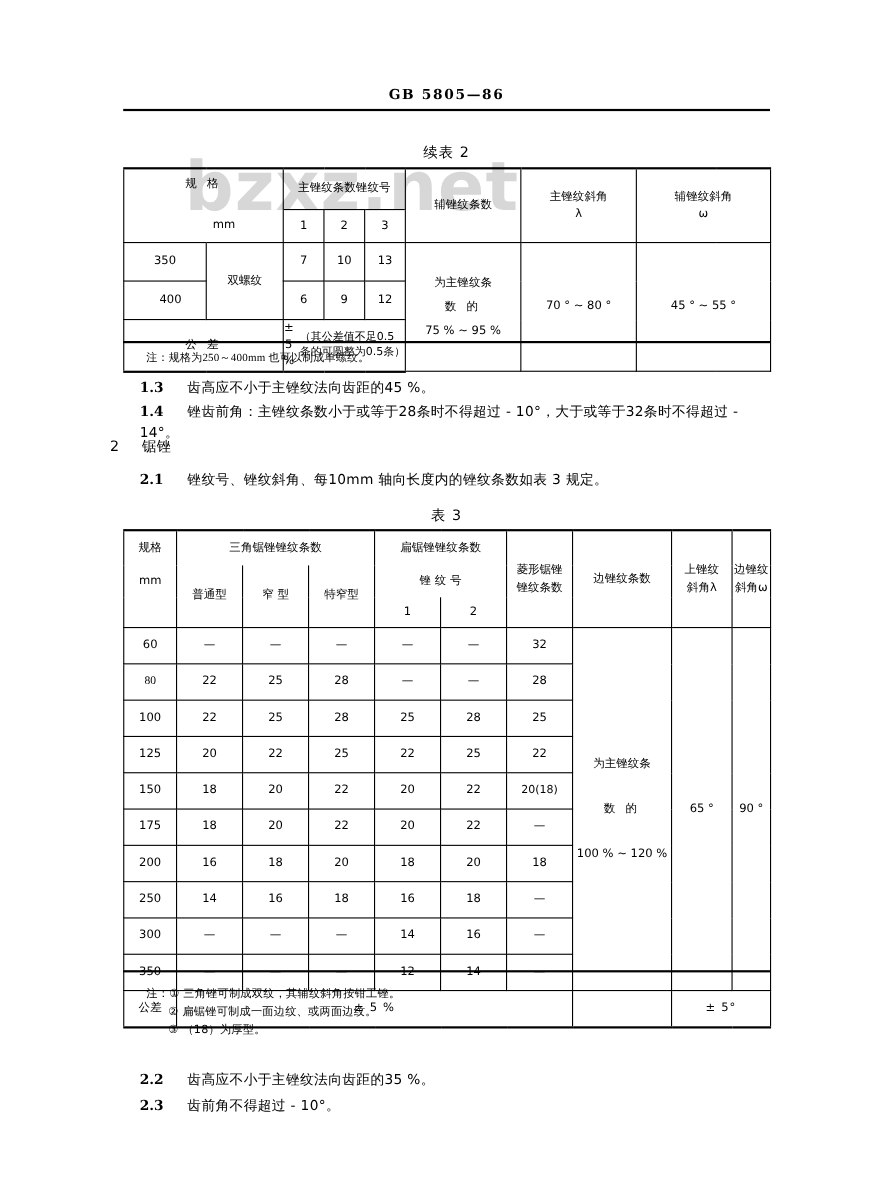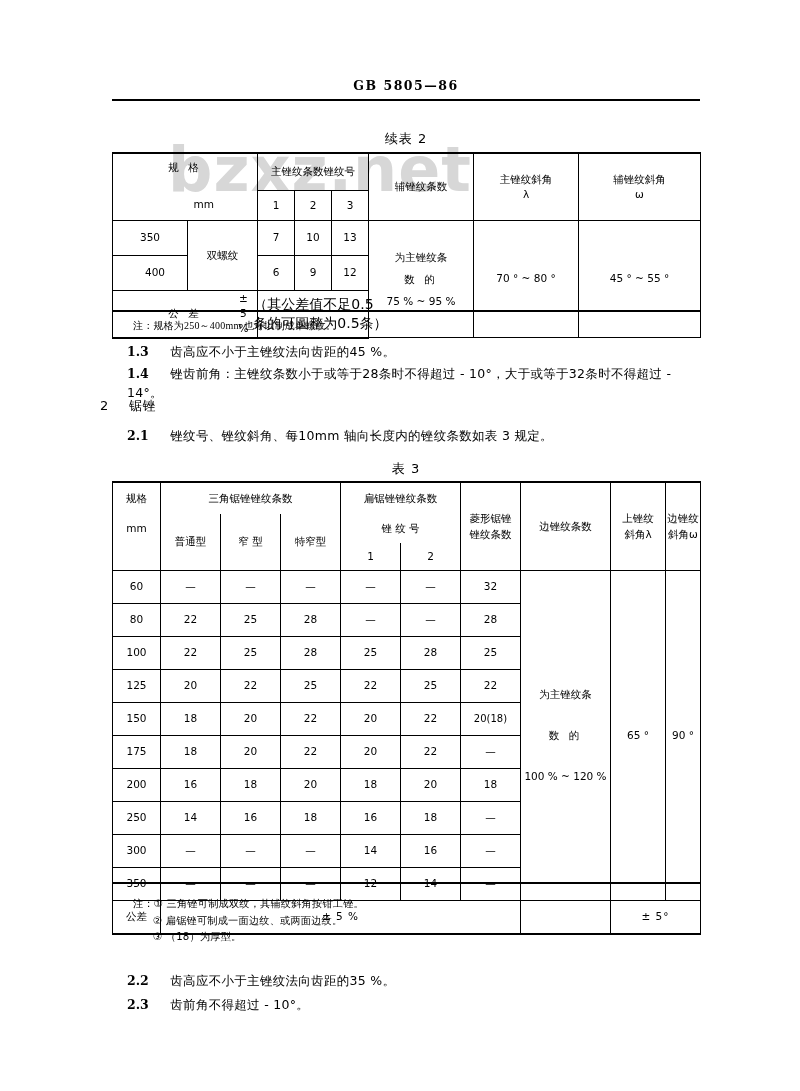--- a/index.html
+++ b/index.html
@@ -200,21 +200,21 @@
           <td>12</td>
         </tr>
 
         <tr>
           <td class="botline" colspan="2" style="height:40px;">
             <span class="spread">公          差</span>
           </td>
           <td class="botline" colspan="3" style="padding:0 4px;">
             <div style="display:flex;align-items:center;justify-content:center;gap:4px;">
               <span class="tolmark">± 5 %</span>
-              <span style="font-size:14px;line-height:1.35;text-align:left;white-space:nowrap;">
+              <span style="font-size:10px;line-height:1.35;text-align:left;white-space:nowrap;">
                 <span style="display:block;">（其公差值不足0.5</span>
                 <span style="display:block;">条的可圆整为0.5条）</span>
               </span>
             </div>
           </td>
         </tr>
       </tbody>
     </table>
 
     <div style="position:absolute;left:112px;top:310px;width:588px;height:2px;background:#000;"></div>
@@ -304,21 +304,21 @@
           <td rowspan="10" style="line-height:3.9;vertical-align:middle;">
             <div>为主锉纹条</div>
             <div class="spread">数    的</div>
             <div>100 % ~ 120 %</div>
           </td>
           <td rowspan="10">65 °</td>
           <td rowspan="10">90 °</td>
         </tr>
 
         <tr>
-          <td style="height:28px;">80</td>
+          <td style="height:28px;font-family:Liberation Serif, serif;">80</td>
           <td>22</td>
           <td>25</td>
           <td>28</td>
           <td>—</td>
           <td>—</td>
           <td>28</td>
         </tr>
 
         <tr>
           <td style="height:28px;">100</td>

